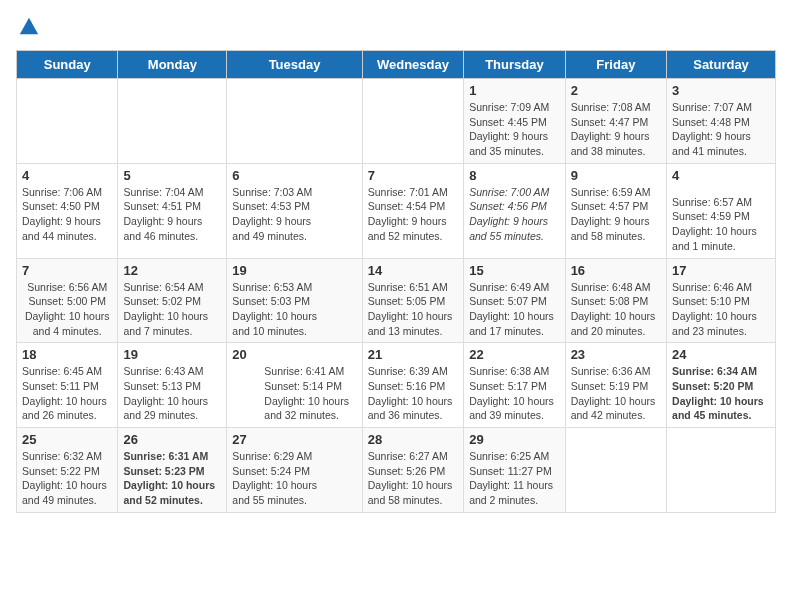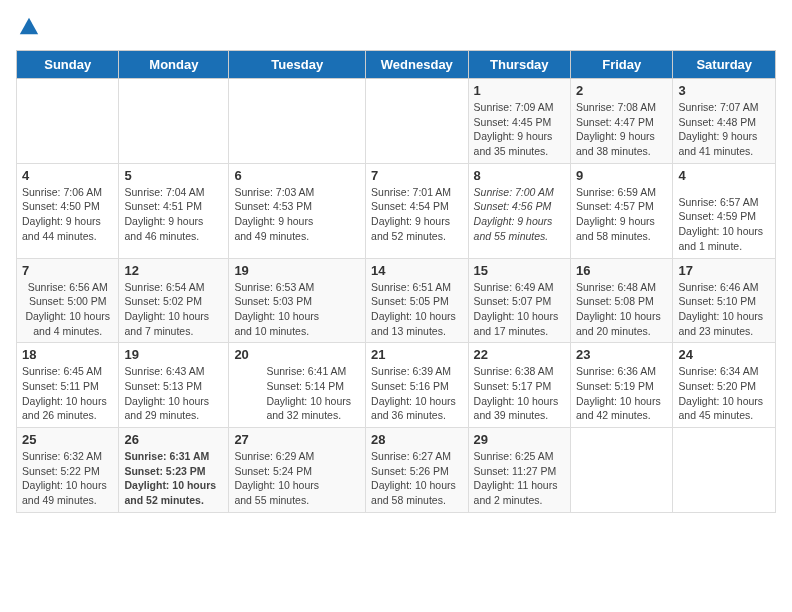--- a/index.html
+++ b/index.html
@@ -289,21 +289,21 @@
         </td>
         <td>
           <span class="day-num">23</span>
           <div class="day-info" style="white-space: pre-line;">Sunrise: 6:36 AM
 Sunset: 5:19 PM
 Daylight: 10 hours
 and 42 minutes.</div>
         </td>
         <td>
           <span class="day-num">24</span>
-          <div class="day-info" style="white-space: pre-line;">Sunrise: 6:34 AM
+          <div class="day-info" style="white-space: pre-line; font-weight: bold;">Sunrise: 6:34 AM
 Sunset: 5:20 PM
 Daylight: 10 hours
 and 45 minutes.</div>
         </td>
       </tr>
       <tr>
         <td>
           <span class="day-num">25</span>
           <div class="day-info" style="white-space: pre-line;">Sunrise: 6:32 AM
 Sunset: 5:22 PM

